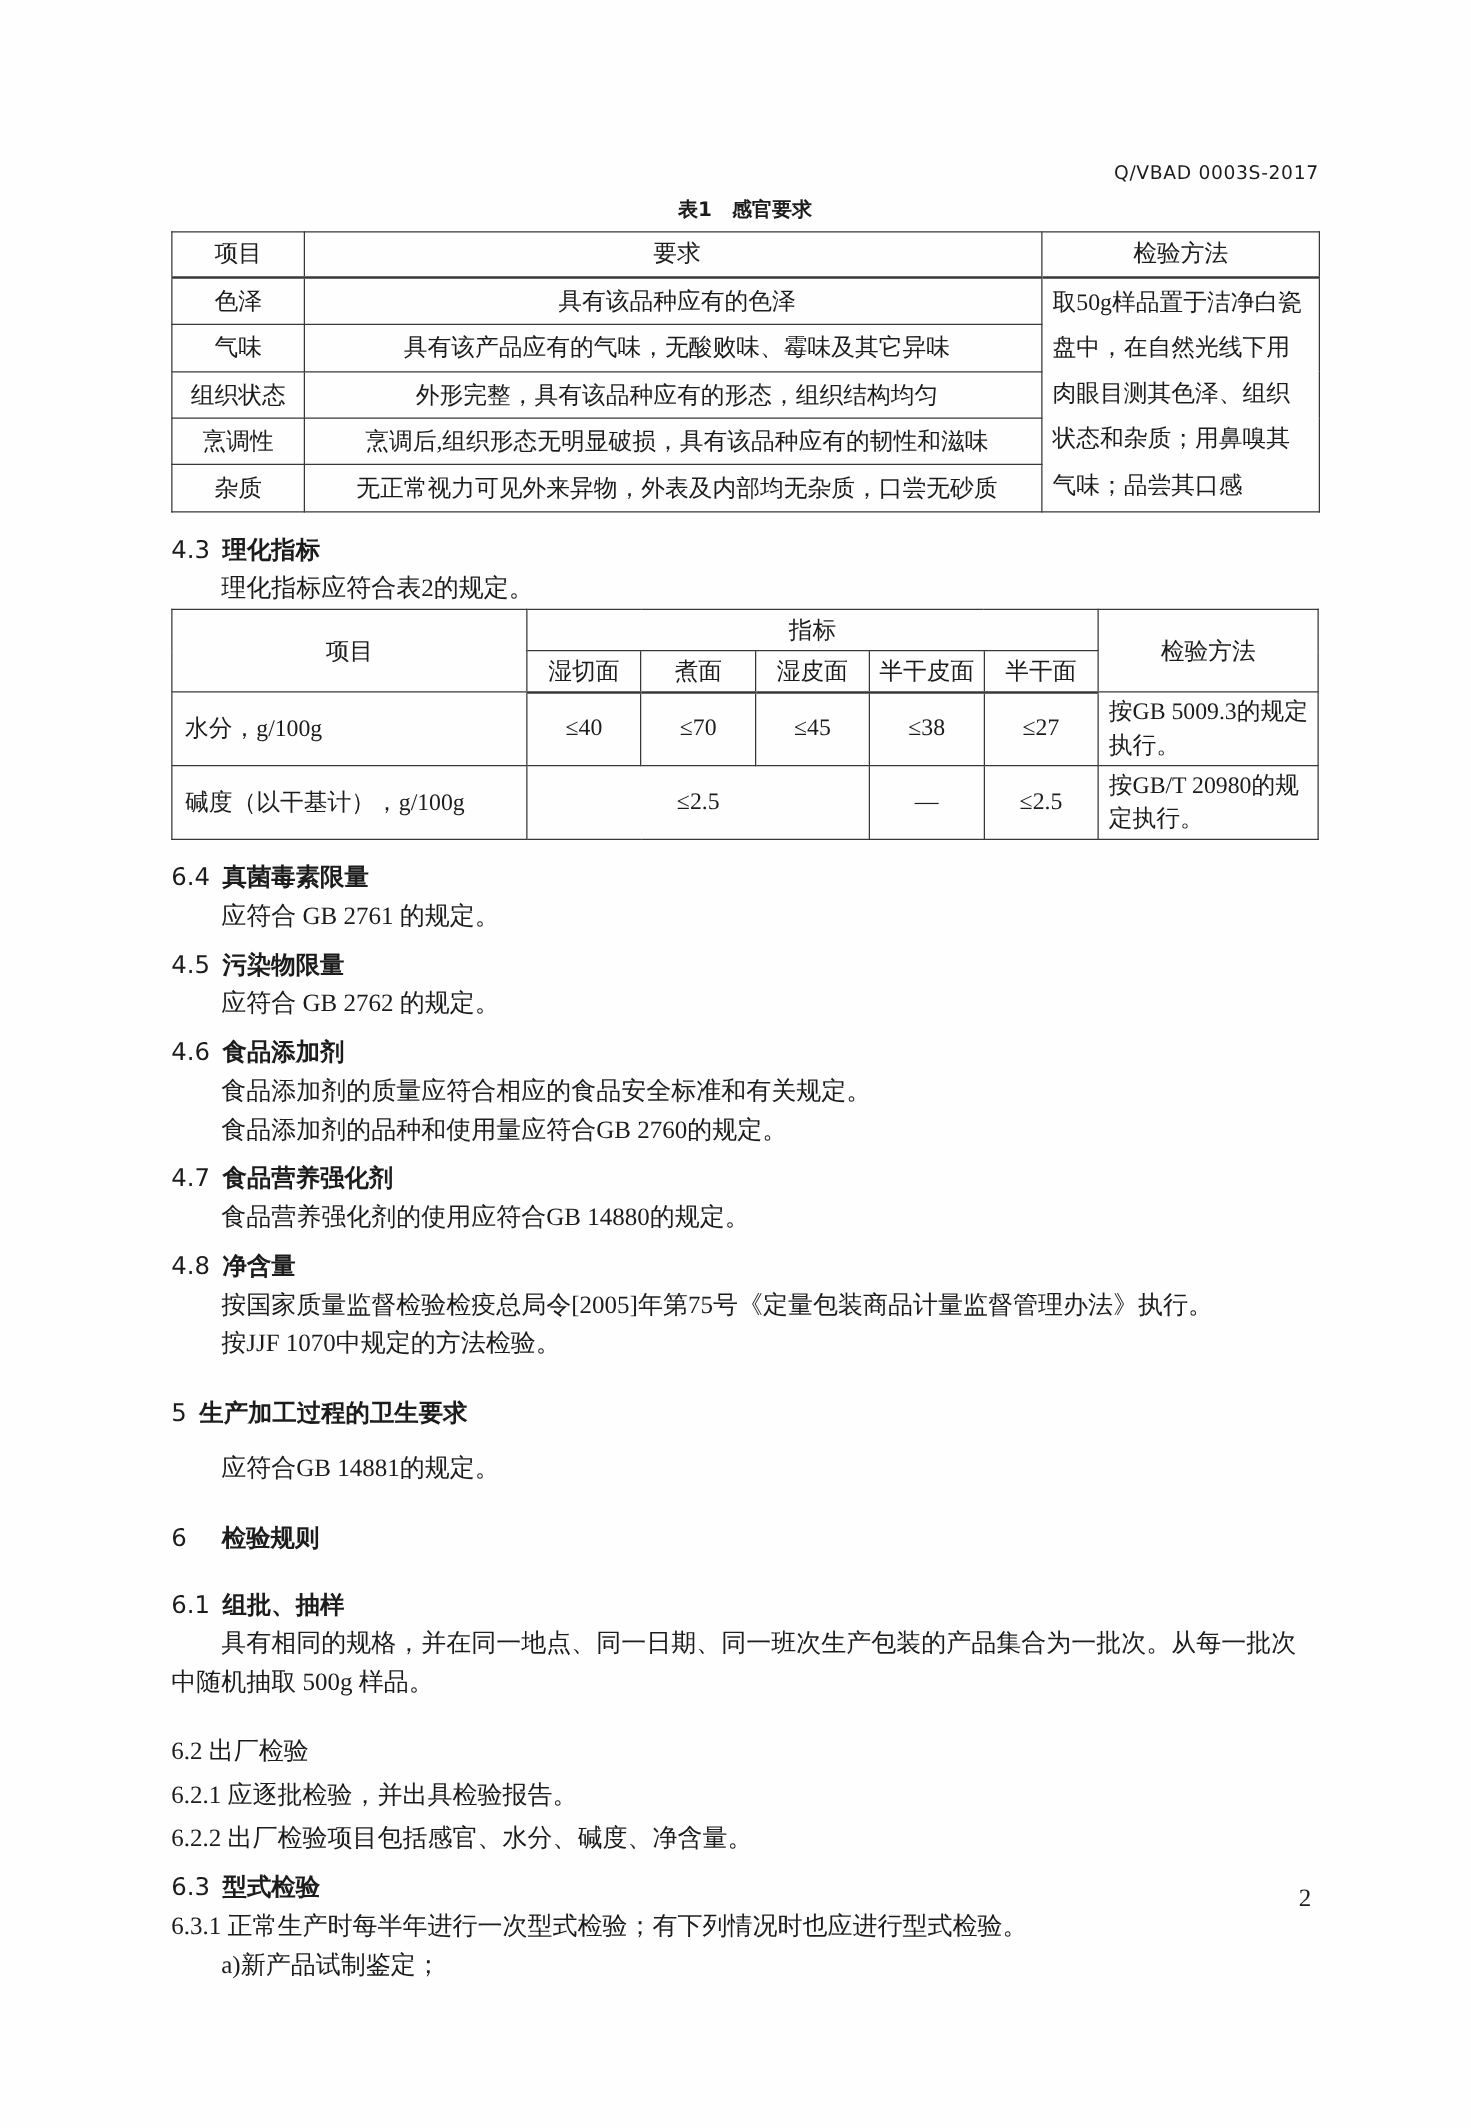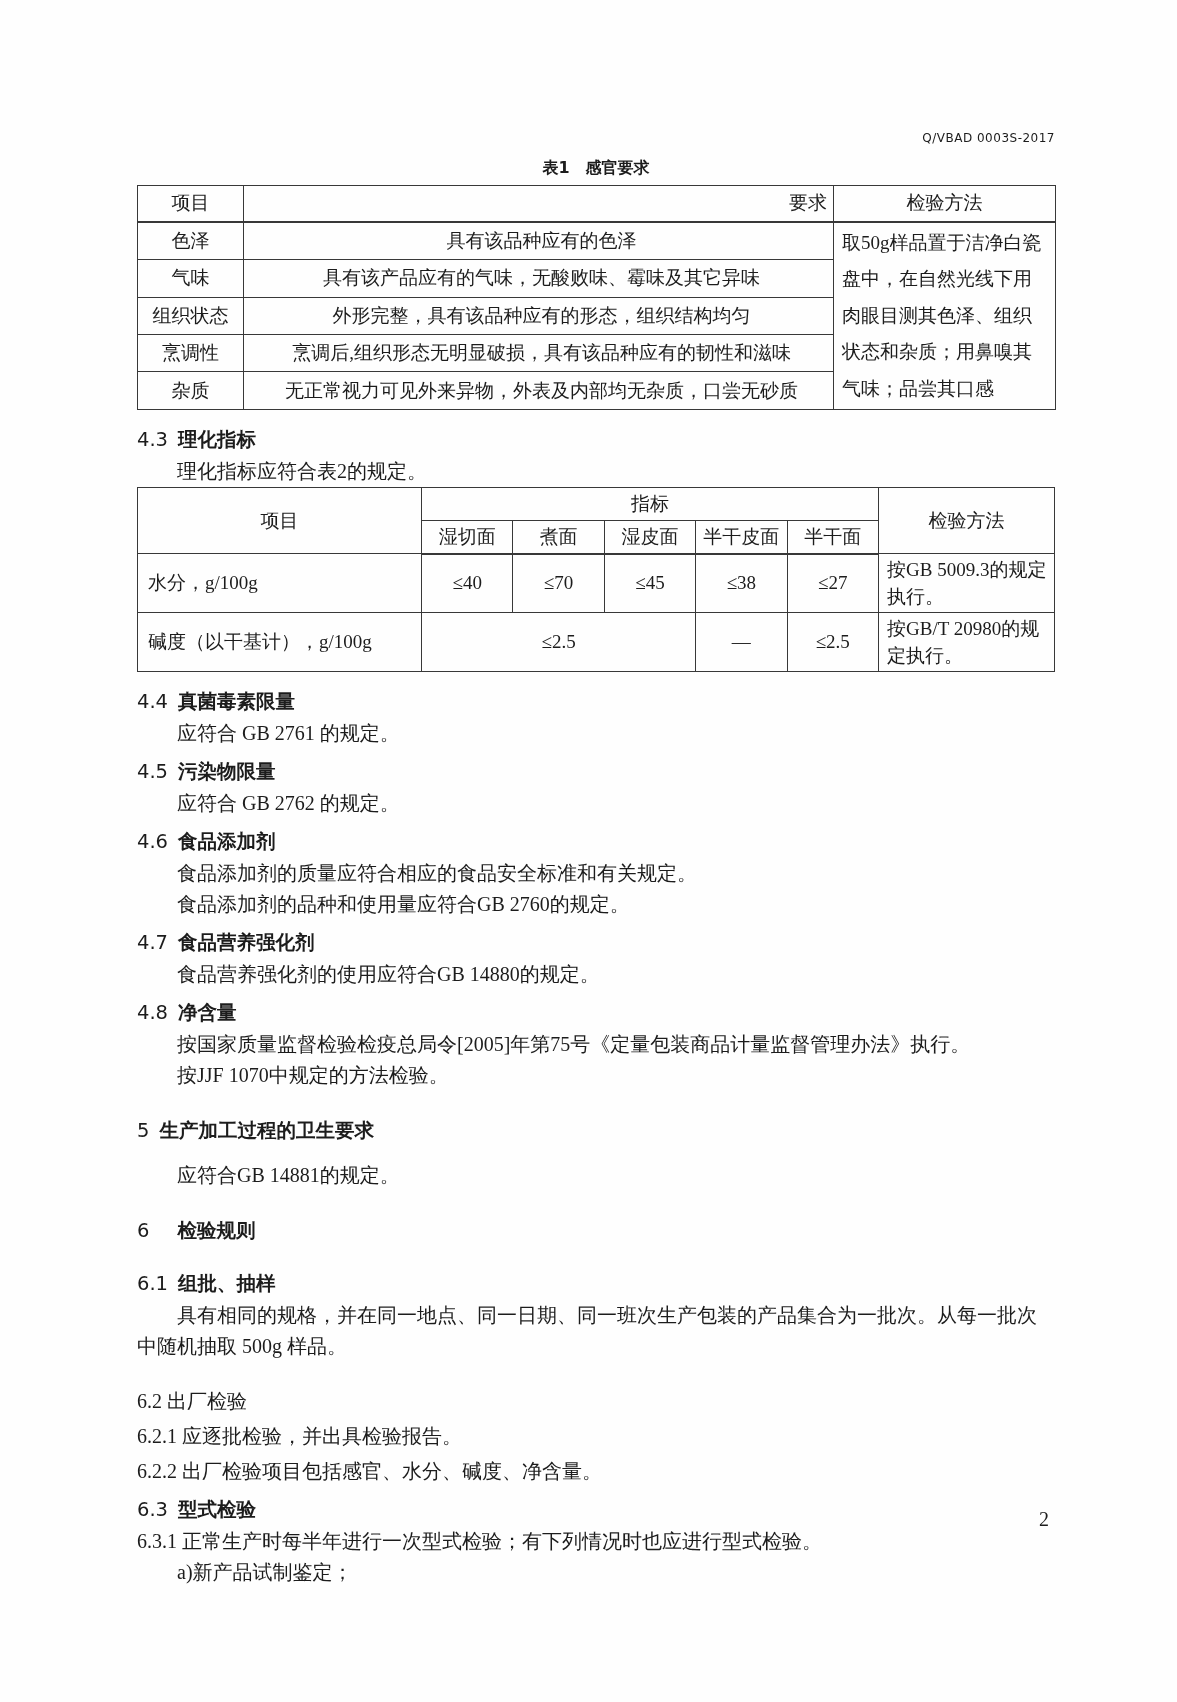--- a/index.html
+++ b/index.html
@@ -10,21 +10,21 @@
     background:#fefefe;
     box-sizing:border-box;
     padding:126px 122px 0 137px;
     font-family:"Liberation Serif","DejaVu Serif",serif;
     color:#1c1c1c;
     overflow:hidden;
   }
   .hdr{
     text-align:right;
     font-family:"DejaVu Sans","Liberation Sans",sans-serif;
-    font-size:12px;letter-spacing:.5px;
+    font-size:15px;letter-spacing:.5px;
     height:24px;line-height:24px;
   }
   .tbl-caption{
     text-align:center;
     font-family:"DejaVu Sans","Liberation Sans",sans-serif;
     font-weight:bold;font-size:16px;
     margin:8px 0 6px 0;
   }
   table{border-collapse:collapse;width:918px;table-layout:fixed;}
   table,td,th{border:1.6px solid #383838;}
@@ -70,21 +70,21 @@
 <div class="page">
 
   <div class="hdr">Q/VBAD 0003S-2017</div>
 
   <div class="tbl-caption">表1　感官要求</div>
 
   <table class="t1">
     <thead>
       <tr>
         <th class="c-item">项目</th>
-        <th class="c-req" style="text-align:right;">要求</th>
+        <th class="c-req" style="text-align:center;">要求</th>
         <th class="c-method" style="text-align:center;vertical-align:middle;line-height:normal;">检验方法</th>
       </tr>
     </thead>
     <tbody>
       <tr>
         <td class="c-item">色泽</td>
         <td class="c-req">具有该品种应有的色泽</td>
         <td class="c-method" rowspan="5">取50g样品置于洁净白瓷盘中，在自然光线下用肉眼目测其色泽、组织状态和杂质；用鼻嗅其气味；品尝其口感</td>
       </tr>
       <tr>
@@ -141,21 +141,21 @@
         <td class="item">碱度（以干基计），g/100g</td>
         <td colspan="3">≤2.5</td>
         <td>—</td>
         <td>≤2.5</td>
         <td class="method">按GB/T 20980的规定执行。</td>
       </tr>
     </tbody>
   </table>
 
   <div class="h mt-md">
-    <span class="num">4.4</span><span class="ttl">真菌毒素限量</span>
+    <span class="num">6.4</span><span class="ttl">真菌毒素限量</span>
   </div>
   <p class="p indent">应符合 GB 2761 的规定。</p>
 
   <div class="h">
     <span class="num">4.5</span><span class="ttl">污染物限量</span>
   </div>
   <p class="p indent">应符合 GB 2762 的规定。</p>
 
   <div class="h">
     <span class="num">4.6</span><span class="ttl">食品添加剂</span>

